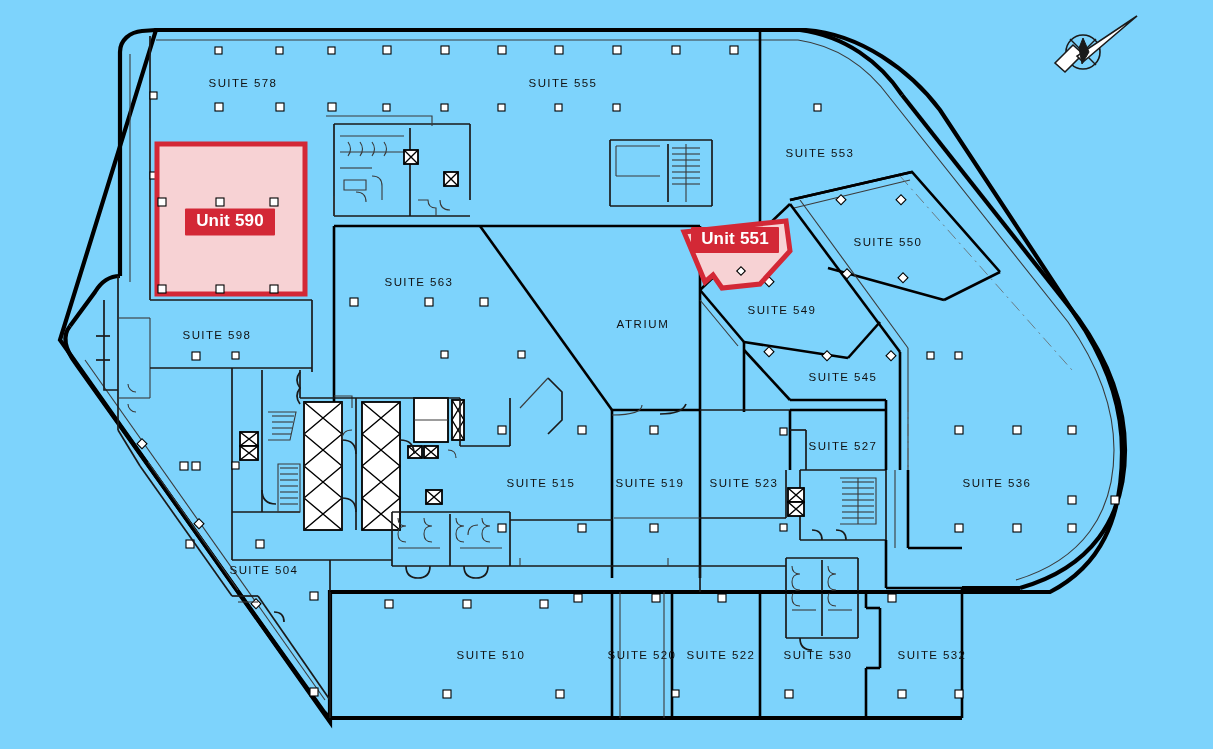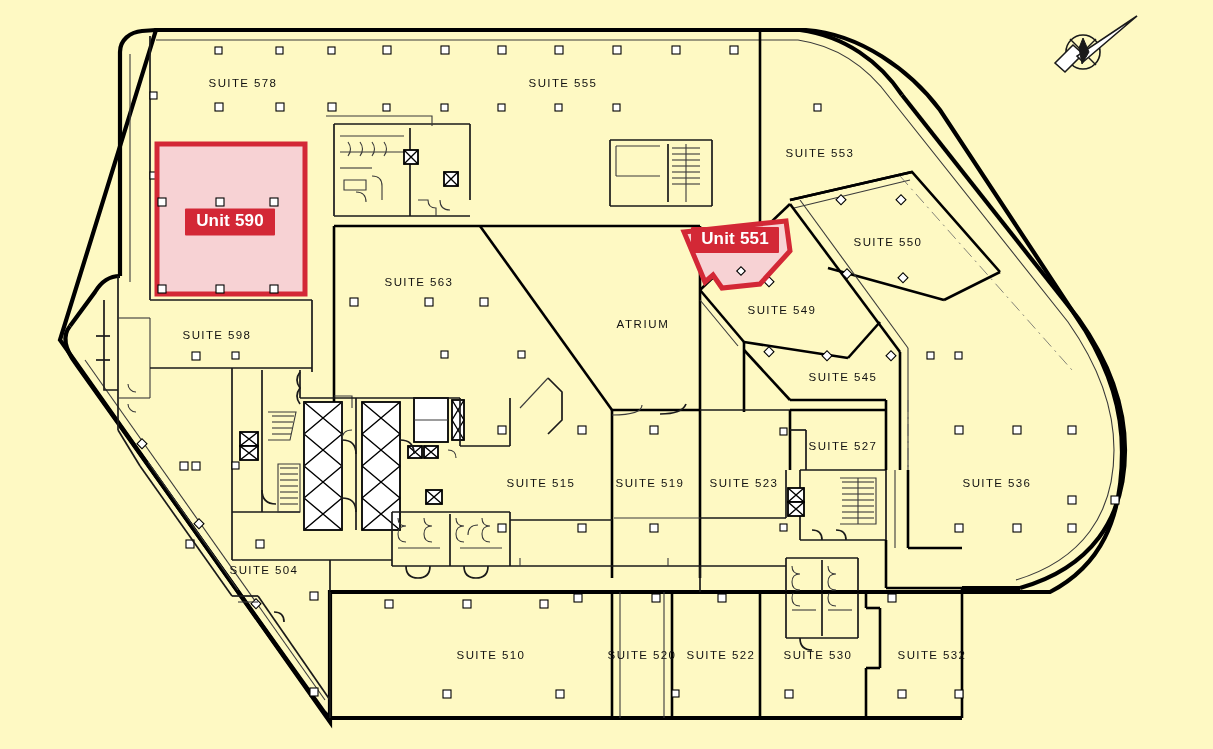--- a/index.html
+++ b/index.html
@@ -60,21 +60,21 @@
   .col-sq     { fill: #ffffff; stroke: #000000; stroke-width: 1.1; }
   .shaft      { fill: #ffffff; stroke: #000000; stroke-width: 1.8; }
   .shaft-x    { stroke: #000000; stroke-width: 1.4; fill: none; }
   .hl-fill    { fill: #f7d2d4; }
   .hl-stroke  { fill: none; stroke: #d32836; stroke-width: 5; stroke-linejoin: miter; }
   .badge-rect { fill: #d32836; }
 </style>
 </head>
 <body>
 
-<div id="plan-root" style="background: #fef9c3;">
+<div id="plan-root" style="background: #7dd3fc;">
   <svg id="plan-svg" viewBox="0 0 1213 749" xmlns="http://www.w3.org/2000/svg">
 
     <g>
 
       <path class="wall-outer" d="
         M 156,30
         L 806,30
         C 860,34 910,70 940,110
         L 1085,330
         C 1110,372 1122,410 1122,452

